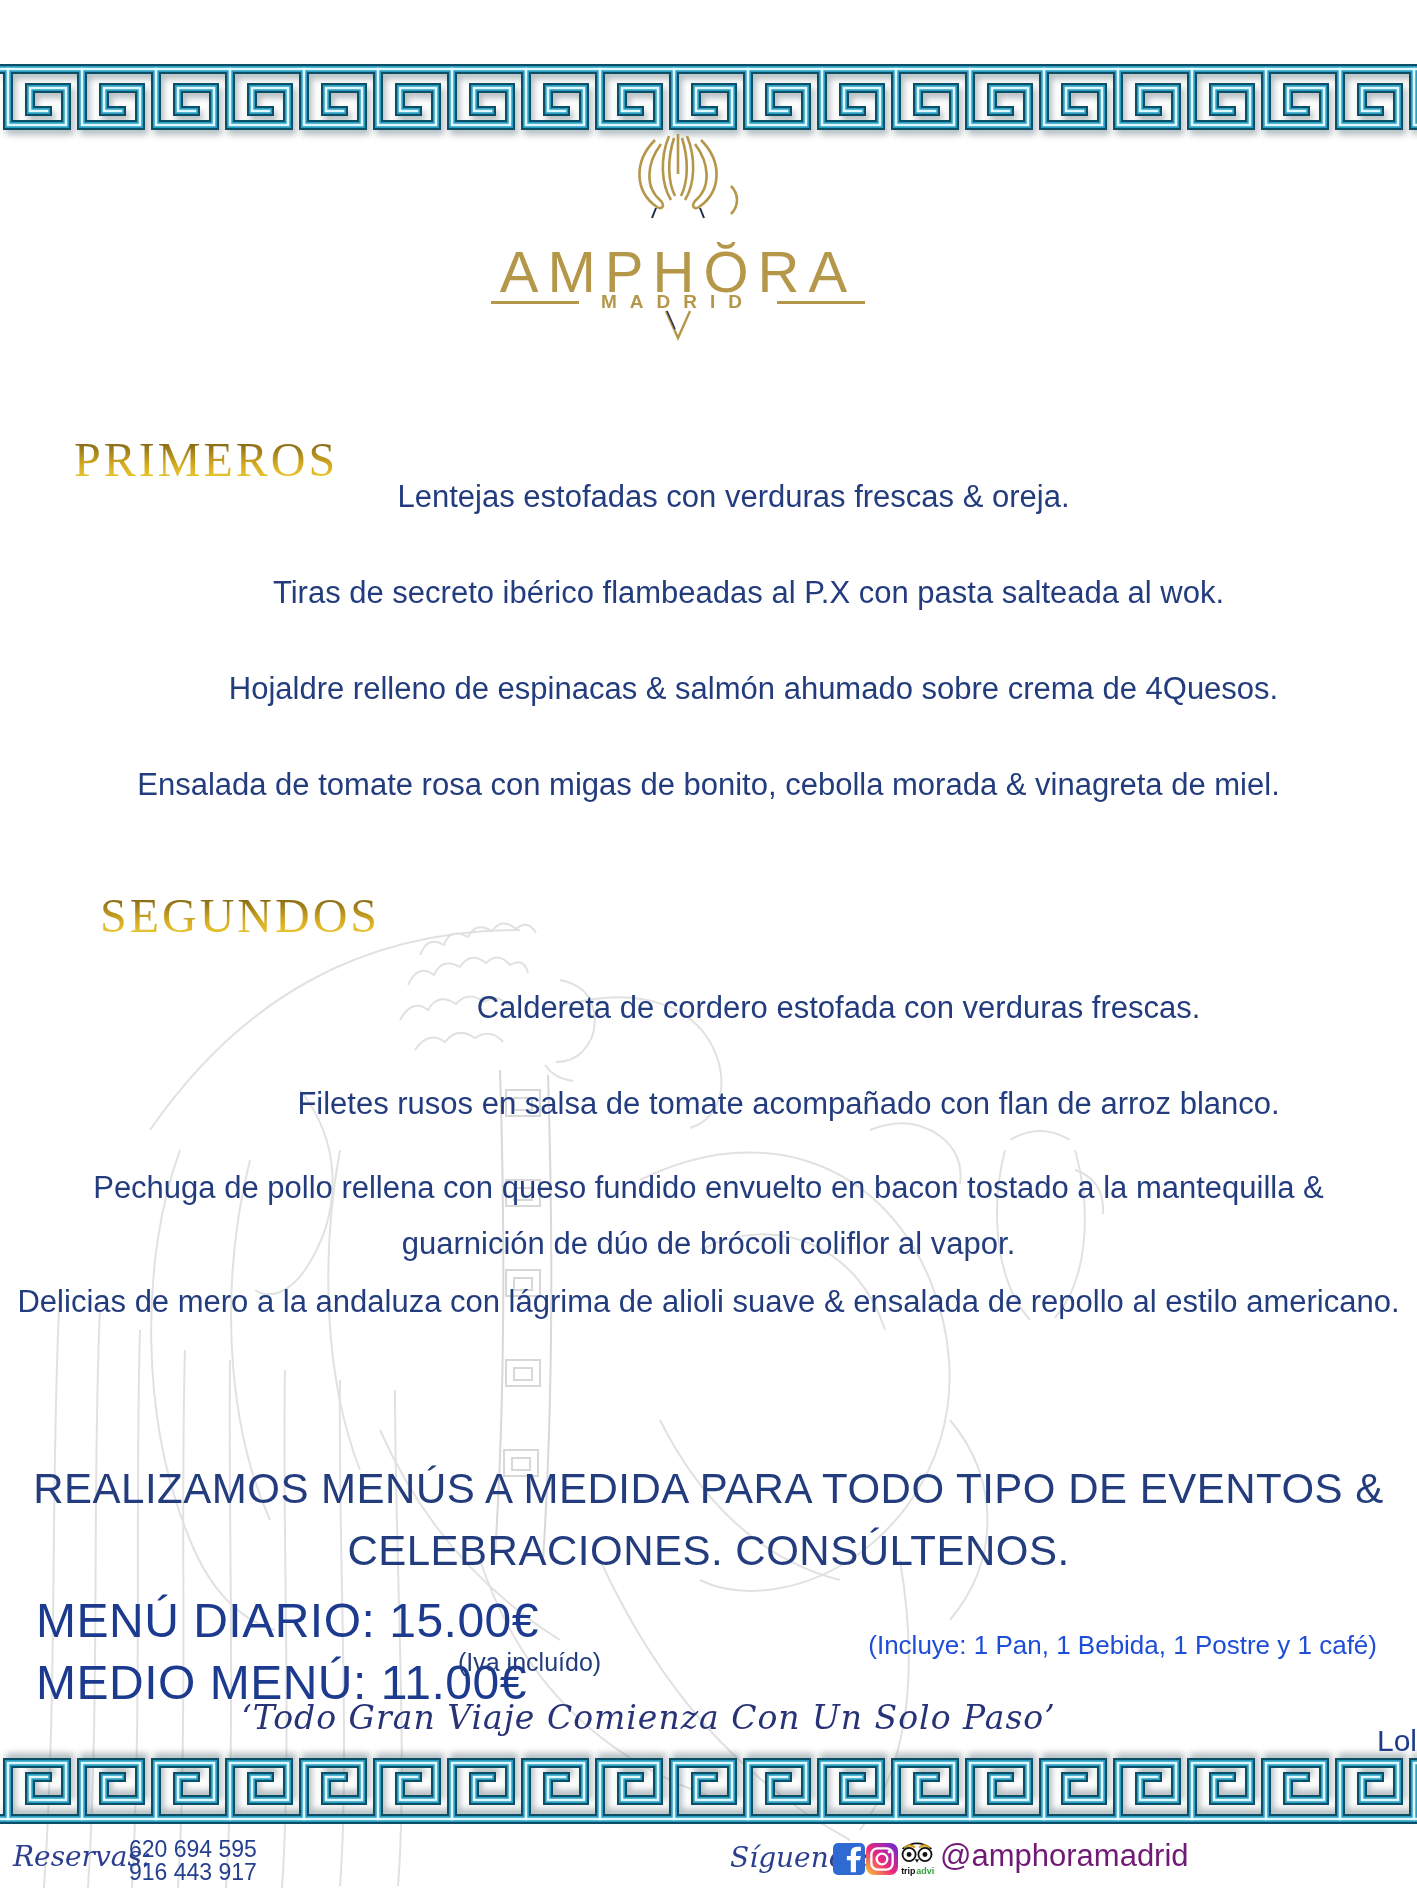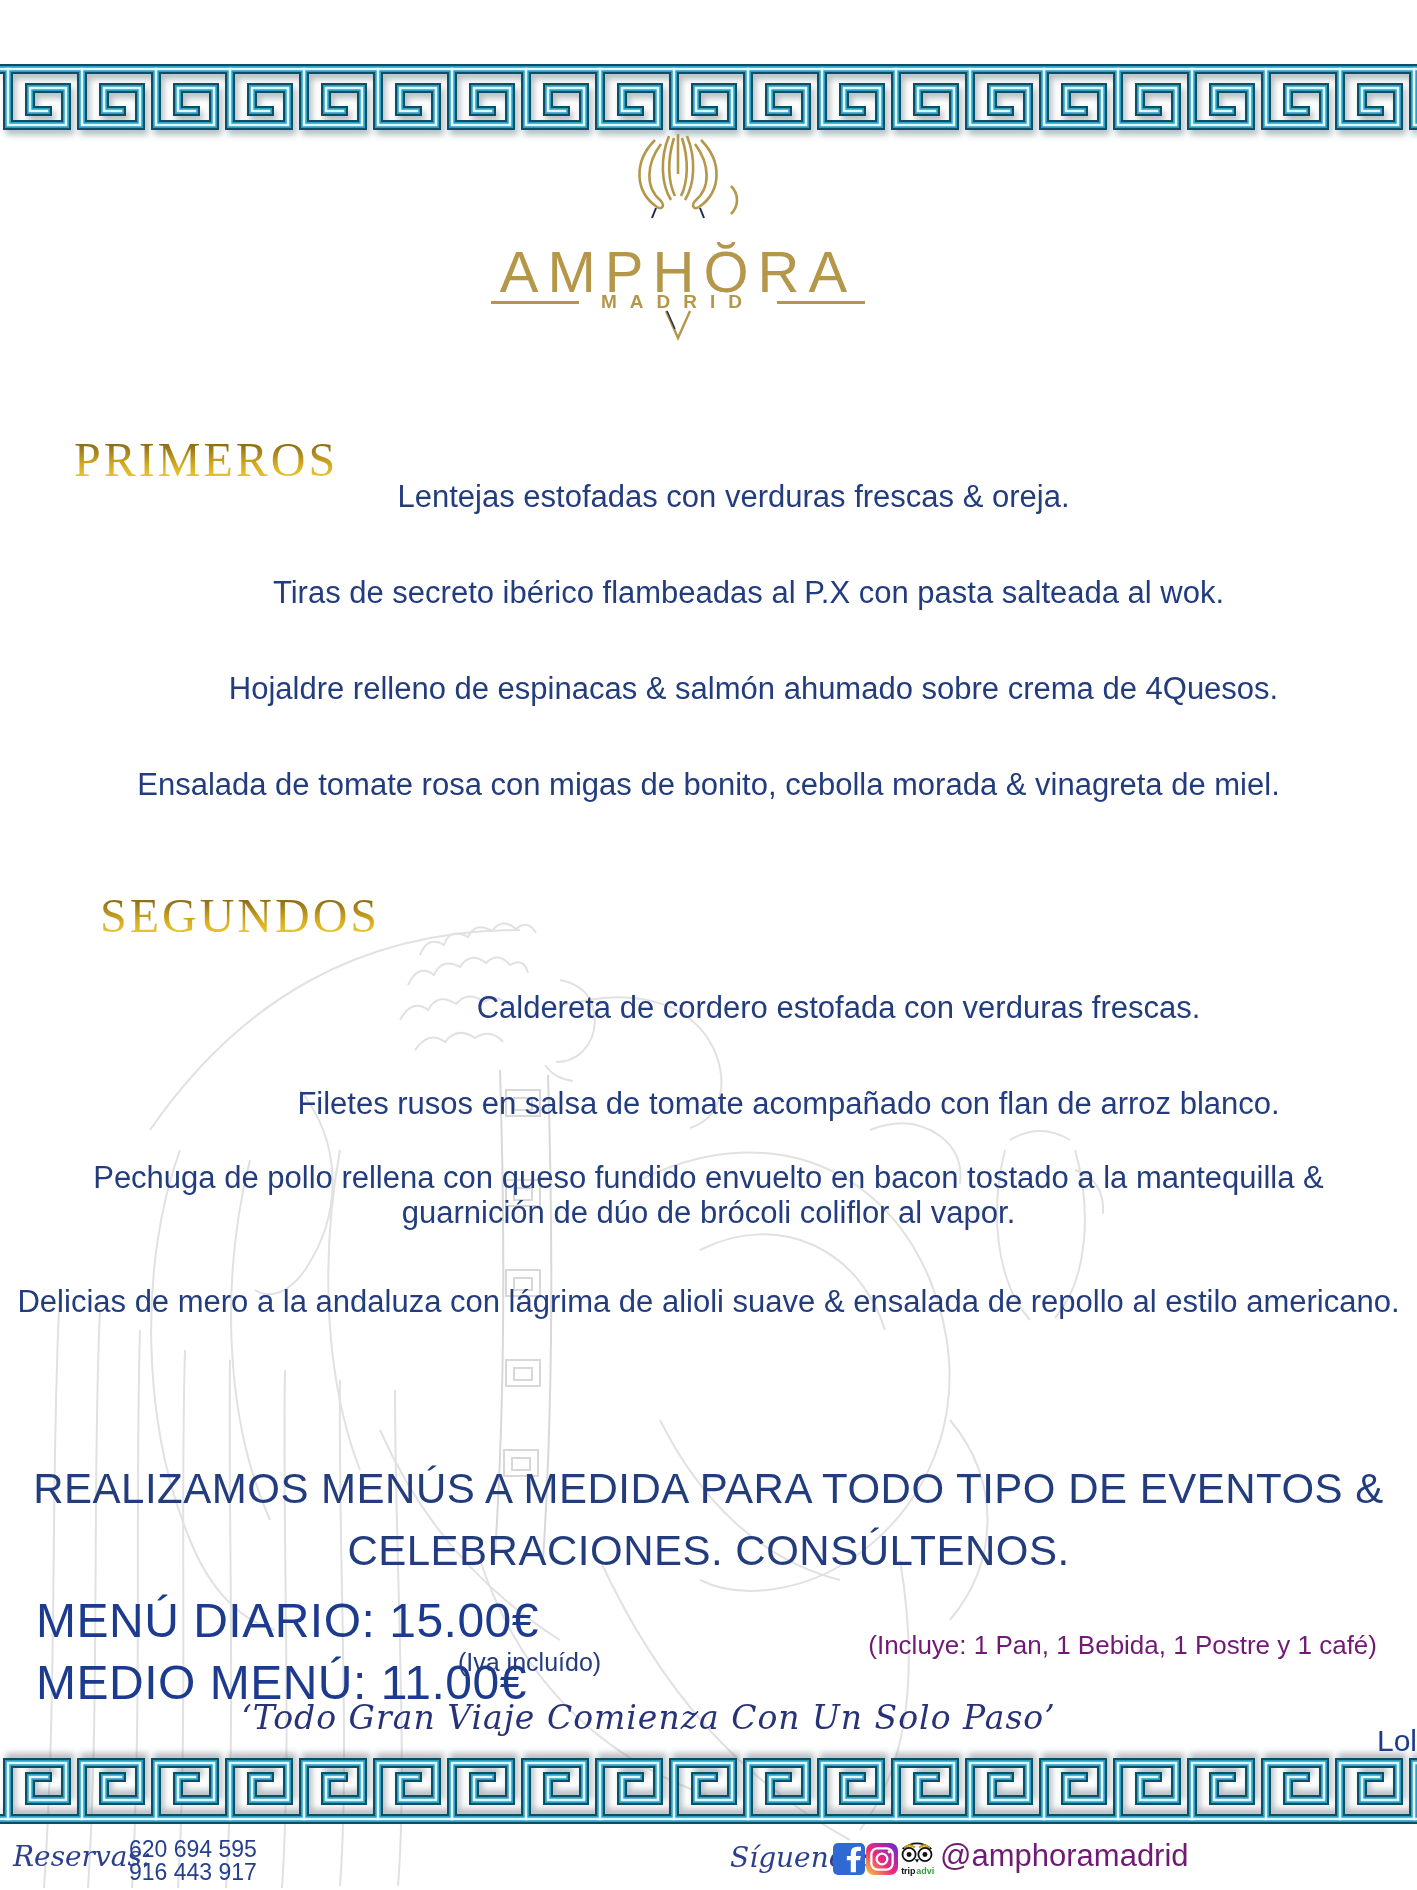--- a/index.html
+++ b/index.html
@@ -38,32 +38,32 @@
     -webkit-background-clip:text;background-clip:text;
     color:#b8860b;-webkit-text-fill-color:transparent;
   }
   .t-primeros{left:74px;top:392px;}
   .t-segundos{left:100px;top:848px;}
   
   .dish{
     position:absolute;width:1417px;text-align:center;font-size:31px;color:#223c7e;
     white-space:nowrap;letter-spacing:0px;
   }
-  .dish.wrap{white-space:pre-line;line-height:35px;}
+  .dish.wrap{white-space:pre-line;line-height:56px;}
   
   .events{
     position:absolute;left:0;top:1458px;width:1417px;text-align:center;
     font-size:42px;line-height:62px;color:#223c7e;white-space:pre-line;letter-spacing:.5px;
   }
   
   .price{position:absolute;left:36px;font-size:48px;color:#1c3a8e;white-space:nowrap;letter-spacing:.5px;}
   .price-1{top:1593px;}
   .price-2{top:1655px;}
   .iva-note{position:absolute;left:458px;top:1648px;font-size:25px;color:#223c7e;white-space:nowrap;}
-  .includes-note{position:absolute;right:40px;top:1630px;font-size:26px;color:#701a75;white-space:nowrap;}
+  .includes-note{position:absolute;right:40px;top:1630px;font-size:26px;color:#1d4ed8;white-space:nowrap;}
   
   .quote{
     position:absolute;left:-60px;top:1698px;width:1417px;text-align:center;
     font-family:"DejaVu Serif","Liberation Serif",serif;font-style:italic;
     font-size:33px;color:#273277;letter-spacing:1px;white-space:nowrap;
   }
   .edge-text{position:absolute;left:1377px;top:1724px;font-size:30px;color:#1d3a8c;white-space:nowrap;}
   
   .reservas-label{
     position:absolute;left:13px;top:1840px;

